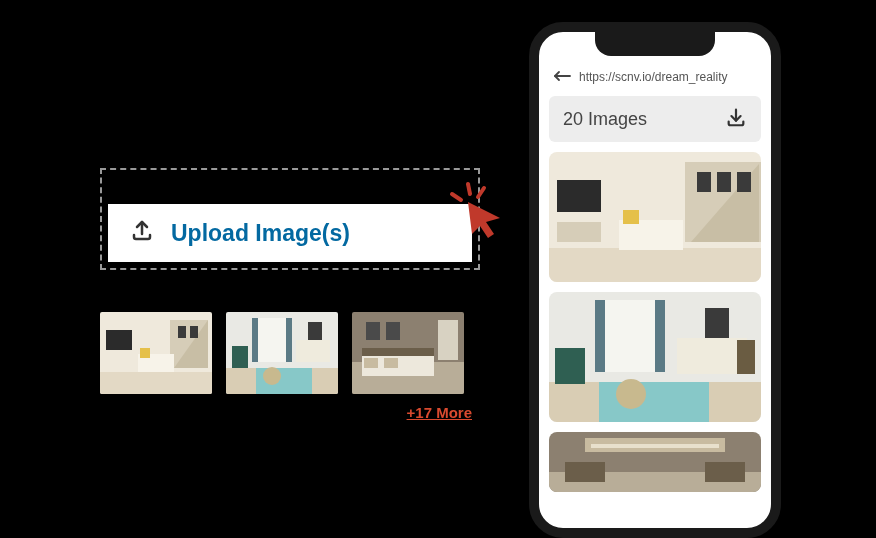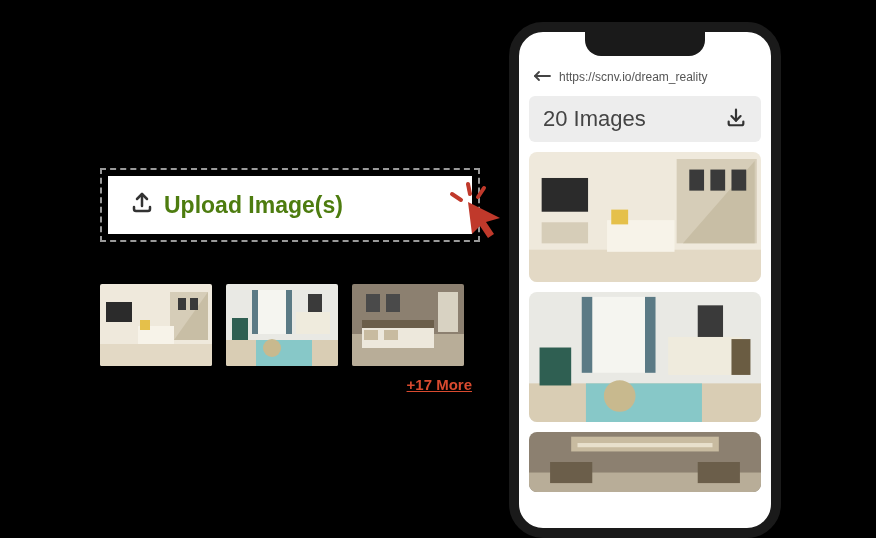--- a/index.html
+++ b/index.html
@@ -22,26 +22,27 @@
 .upload-button-wrap {
   position: relative;
   border: 2px dashed #999;
   background: transparent;
   padding: 6px;
 }
 .upload-button {
   background: #fff;
   display: flex;
   align-items: center;
-  gap: 10px;
+  gap: 17px;
   padding: 14px 22px;
   font-size: 23px;
   font-weight: 600;
-  color: #4d7c0f;
+  color: #0369a1;
   cursor: pointer;
+  margin-top: 28px;
 }
 .click-cursor {
   position: absolute;
   right: -30px;
   top: 8px;
   pointer-events: none;
 }
 .thumb-row {
   display: flex;
   gap: 14px;
@@ -61,21 +62,21 @@
   margin-top: 10px;
   padding-right: 8px;
   text-decoration: underline;
 }
 
 
 .phone {
   position: absolute;
   right: 95px;
   top: 22px;
-  width: 272px;
+  width: 252px;
   height: 516px;
   background: #fff;
   border: 10px solid #1a1a1a;
   border-radius: 34px;
   overflow: hidden;
 }
 .notch {
   position: absolute;
   top: -2px;
   left: 50%;
@@ -105,21 +106,21 @@
 }
 .header-bar {
   background: #EDEDED;
   border-radius: 6px;
   padding: 10px 14px;
   display: flex;
   align-items: center;
   justify-content: space-between;
 }
 .header-title {
-  font-size: 22px;
+  font-size: 18px;
   font-weight: 500;
   color: #444;
 }
 .phone-thumbs {
   display: flex;
   flex-direction: column;
   gap: 10px;
 }
 .phone-thumb {
   width: 100%;

